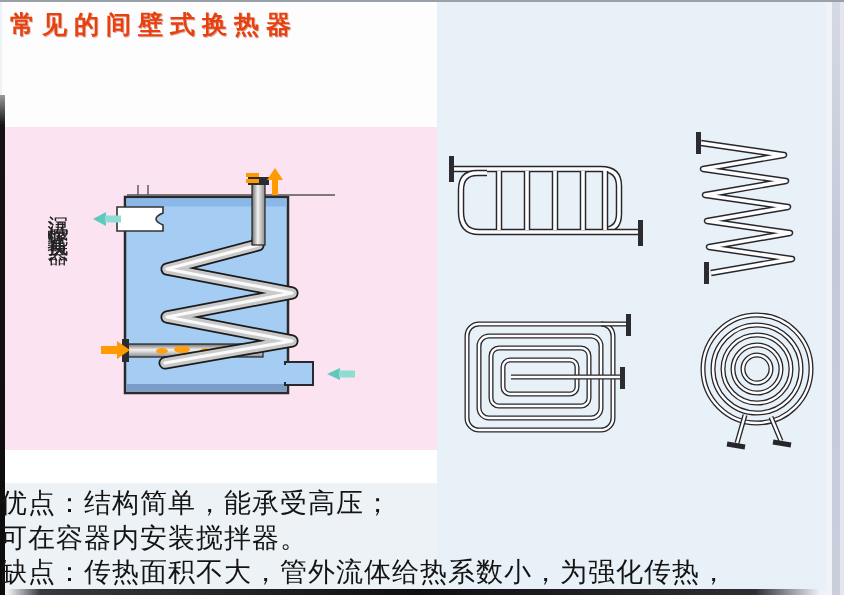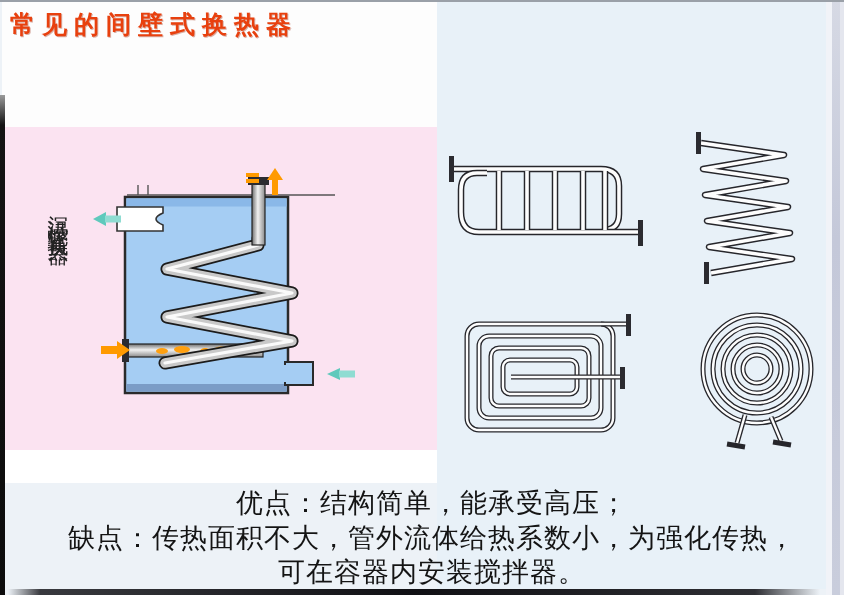--- a/index.html
+++ b/index.html
@@ -31,24 +31,23 @@
   }
   .pink-panel{left:5px;top:127px;width:432px;height:323px;background:#fbe3f1;}
   .v-label{
     left:39px;top:72px;height:190px;
     writing-mode:vertical-rl;text-orientation:upright;
     font-size:21px;letter-spacing:5px;color:#222;
     font-family:"Liberation Serif", serif;
   }
   .white-strip{left:5px;top:450px;width:432px;height:33px;background:#ffffff;}
   .notes{
-    left:20px;top:486px;width:824px;
+    left:0;top:486px;width:824px;
     font-size:27px;line-height:34.5px;letter-spacing:1px;color:#141414;
     font-family:"Liberation Serif", serif;
-    text-align:center;
   }
   .notes div{white-space:nowrap;}
   
   .tc{fill:none;stroke:#26262b;stroke-width:6.5;stroke-linejoin:round;}
   .ti{fill:none;stroke:#fdfdfd;stroke-width:3.6;stroke-linejoin:round;}
   .tc5{fill:none;stroke:#26262b;stroke-width:5;}
   .ti5{fill:none;stroke:#fdfdfd;stroke-width:2.4;}
   .zc{fill:none;stroke:#1b1b1b;stroke-width:13;stroke-linejoin:round;stroke-linecap:round;}
   .zm{fill:none;stroke:#c9c9c9;stroke-width:9.5;stroke-linejoin:round;stroke-linecap:round;}
   .zh{fill:none;stroke:#fafafa;stroke-width:3.2;stroke-linejoin:round;stroke-linecap:round;}
@@ -214,17 +213,17 @@
         <path class="ti5" d="M60,112 L52,140"></path>
       <path class="tc5" d="M86,114 L96,138"></path>
         <path class="ti5" d="M86,114 L96,138"></path>
       <path class="tc5" d="M42,141 L60,144"></path>
       <path class="tc5" d="M88,139 L106,142"></path>
     </g>
   </svg>
 
   <div class="abs notes">
     <div>优点：结构简单，能承受高压；</div>
+    <div>可在容器内安装搅拌器。</div>
     <div>缺点：传热面积不大，管外流体给热系数小，为强化传热，</div>
-    <div>可在容器内安装搅拌器。</div>
   </div>
 
 </div>
 
 </body></html>

